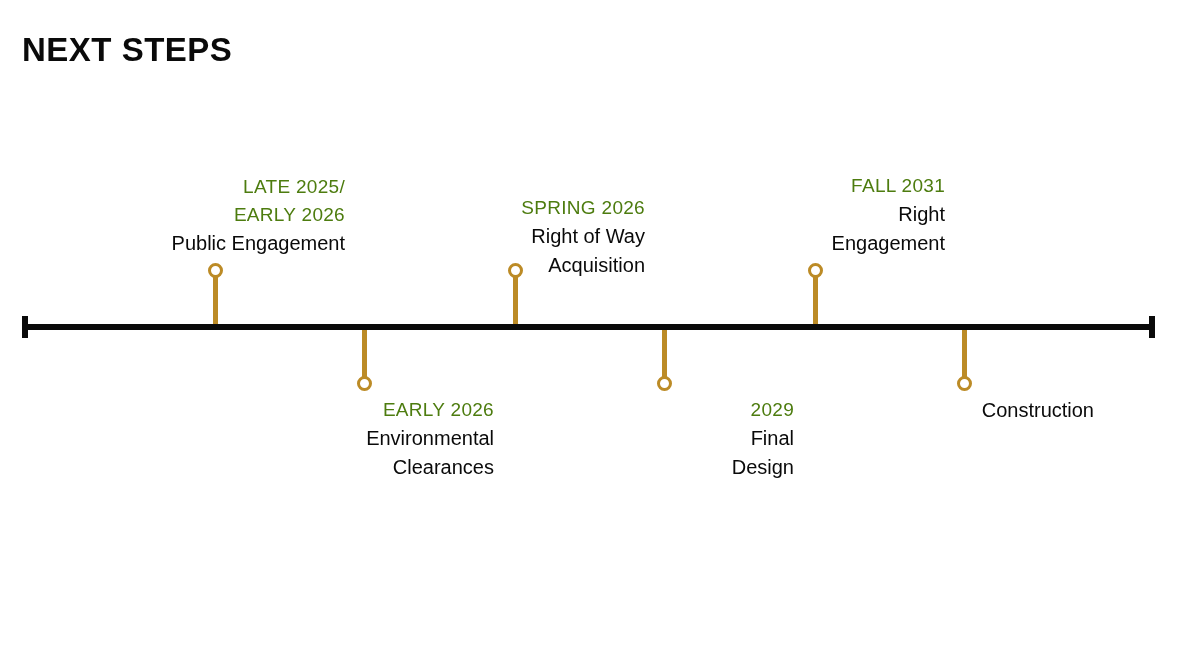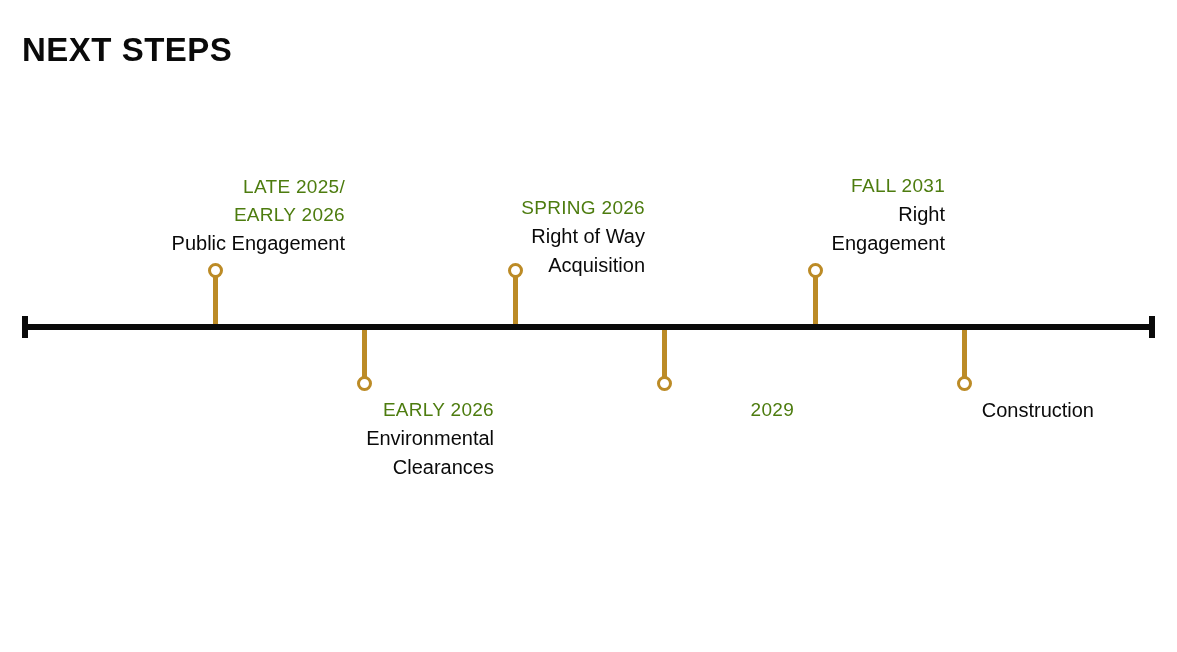--- a/index.html
+++ b/index.html
@@ -120,20 +120,22 @@
         <div class="label-period">SPRING 2026</div>
         <div class="label-desc">Right of Way
 Acquisition</div>
       </div>
       <div class="marker below" style="left: 644px; width: 40px; height: 64px; top: 330px;">
         <div class="marker-stem"></div>
         <div class="marker-ring"></div>
       </div>
       <div class="label below" style="left: 534px; width: 260px; top: 396px;">
         <div class="label-period">2029</div>
+        <div class="label-desc">Final
+Design</div>
       </div>
       <div class="marker above" style="left: 795px; width: 40px; height: 64px; top: 260px;">
         <div class="marker-stem"></div>
         <div class="marker-ring"></div>
       </div>
       <div class="label above" style="left: 685px; width: 260px; top: auto; bottom: 394px;">
         <div class="label-period">FALL 2031</div>
         <div class="label-desc">Right
 Engagement</div>
       </div>

